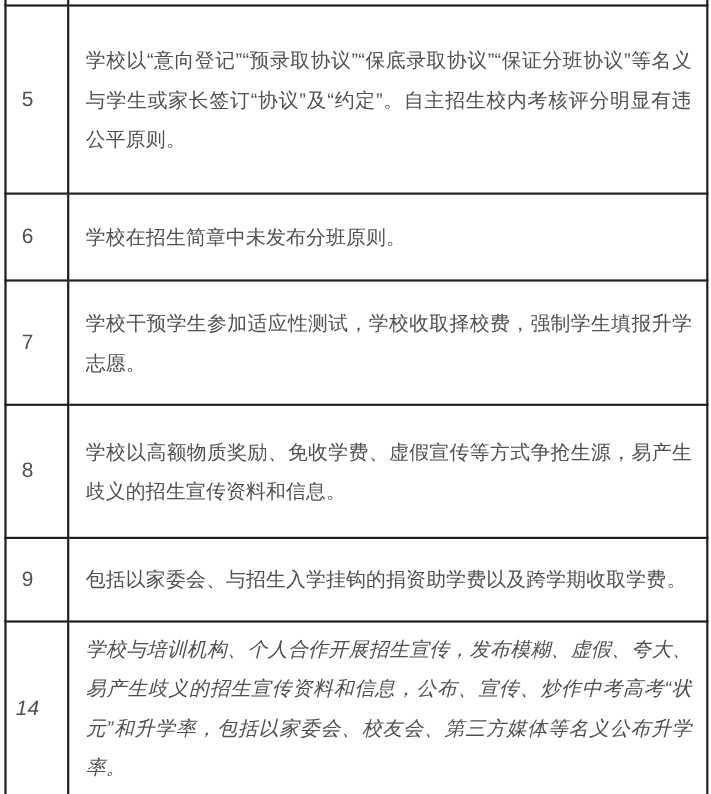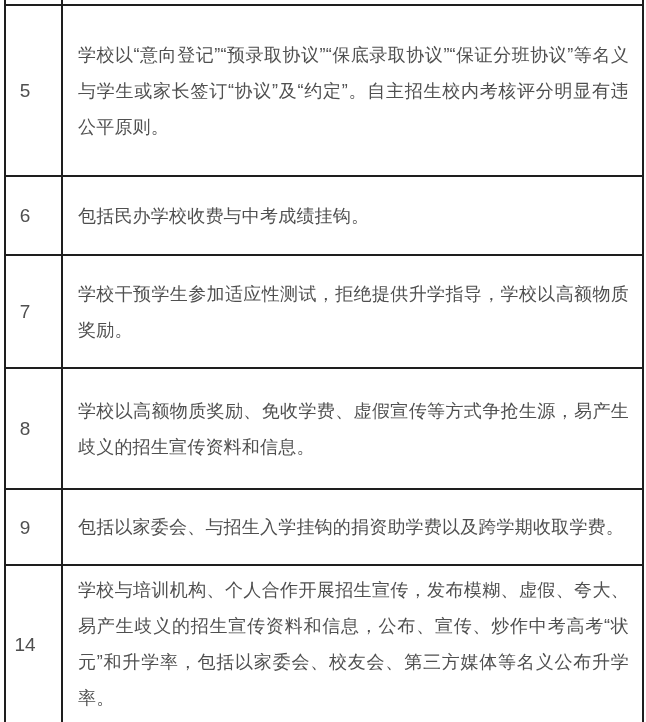--- a/index.html
+++ b/index.html
@@ -49,46 +49,46 @@
     line-height:36px;
     text-align:justify;
     text-justify:inter-ideograph;
     letter-spacing:0.2px;
   }
   tr.row-5 td{height:171px;}
   tr.row-6 td{height:79px;}
   tr.row-7 td{height:113px;}
   tr.row-8 td{height:121px;}
   tr.row-9 td{height:76px;}
-  tr.row-10 td{height:154px;}
+  tr.row-10 td{height:154px;font-style:italic;}
 </style>
 </head>
 <body>
 
 <table class="rule-table">
   <colgroup>
     <col class="col-num">
     <col class="col-desc">
   </colgroup>
   <tbody>
     <tr class="partial-row">
       <td class="num-cell"></td>
       <td class="desc-cell"></td>
     </tr>
     <tr class="row-5">
       <td class="num-cell">5</td>
       <td class="desc-cell">学校以“意向登记”“预录取协议”“保底录取协议”“保证分班协议”等名义与学生或家长签订“协议”及“约定”。自主招生校内考核评分明显有违公平原则。</td>
     </tr>
     <tr class="row-6">
       <td class="num-cell">6</td>
-      <td class="desc-cell">包括民办学校收费与中考成绩挂钩。</td>
+      <td class="desc-cell">学校在招生简章中未发布分班原则。</td>
     </tr>
     <tr class="row-7">
       <td class="num-cell">7</td>
-      <td class="desc-cell">学校干预学生参加适应性测试，拒绝提供升学指导，学校以高额物质奖励。</td>
+      <td class="desc-cell">学校干预学生参加适应性测试，学校收取择校费，强制学生填报升学志愿。</td>
     </tr>
     <tr class="row-8">
       <td class="num-cell">8</td>
       <td class="desc-cell">学校以高额物质奖励、免收学费、虚假宣传等方式争抢生源，易产生歧义的招生宣传资料和信息。</td>
     </tr>
     <tr class="row-9">
       <td class="num-cell">9</td>
       <td class="desc-cell">包括以家委会、与招生入学挂钩的捐资助学费以及跨学期收取学费。</td>
     </tr>
     <tr class="row-10">

